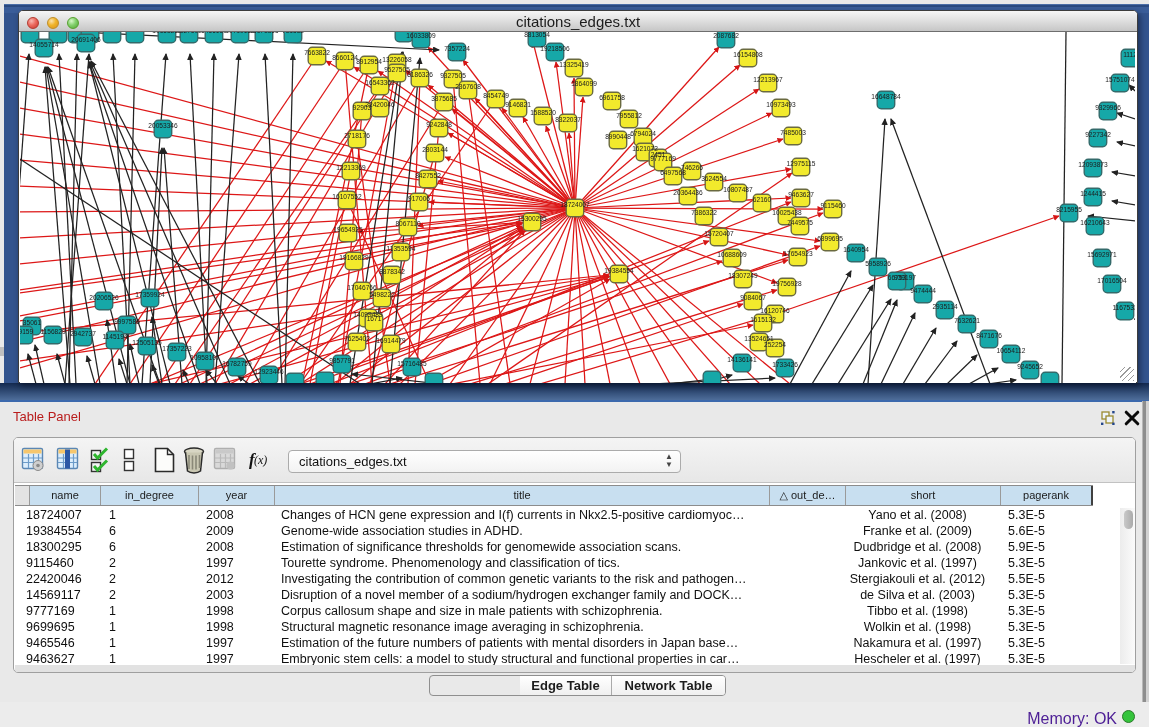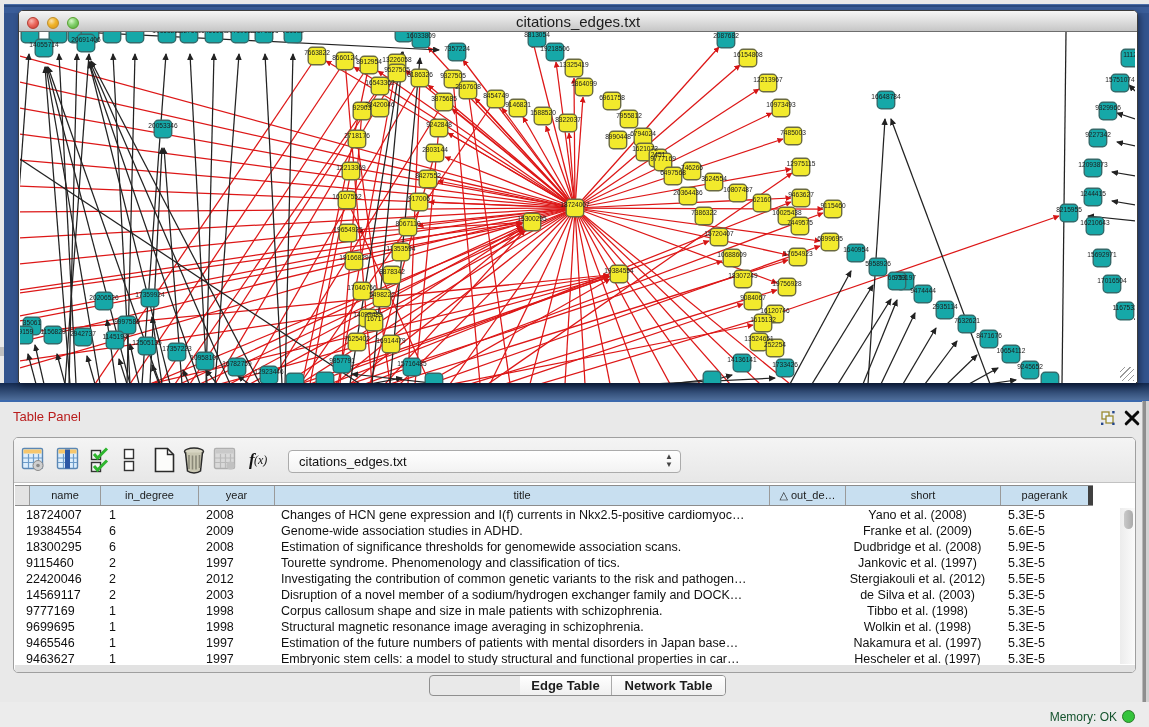--- a/index.html
+++ b/index.html
@@ -58,21 +58,21 @@
 #sthumb{left:1110px;top:72px;width:9px;height:19px;background:linear-gradient(90deg,#c9c9c9,#ababab);border-radius:6px;}
 #panelfoot{left:1px;top:227px;width:1121px;height:8px;background:#e2e2e2;}
 
 #tabs{left:429px;top:675px;height:19px;display:flex;font-size:13px;font-weight:bold;
  border:1px solid #8f8f8f;border-radius:4px;overflow:hidden;box-sizing:content-box;}
 #tabs div{line-height:19px;text-align:center;background:linear-gradient(#fff,#f0f0f0);color:#1d1d1d;border-right:1px solid #aaa;}
 #tabs div.sel{background:linear-gradient(#8d8d8d,#6f6f6f);color:#fff;text-shadow:0 -1px 0 #555;margin-top:36px;}
 #tabs div:last-child{border-right:none;}
 
 #status{left:0;top:702px;width:1149px;height:25px;background:#ececec;}
-#mem{right:32px;top:8px;font-size:12px;color:#14532d;}
+#mem{right:32px;top:8px;font-size:16px;color:#4c1d95;}
 #dot{right:14px;top:8px;width:13px;height:13px;border-radius:50%;background:#35c43c;border:1px solid #2a7a2a;box-sizing:border-box;}
 
 #lstrip{left:0;top:0;width:4px;height:400px;background:#e9e9e9;}
 #lhandle{left:0;top:347px;width:4px;height:9px;background:#bfbfbf;}
 
 #fico{left:1101px;top:411px;width:14px;height:14px;}
 #xico{left:1124px;top:410px;width:16px;height:16px;}
 </style></head><body>
 <div class="abs" id="desk"></div>
 <div class="abs" id="lstrip"></div>
@@ -620,21 +620,21 @@
     <div class="abs" id="combo">citations_edges.txt<span class="arr">▲<br>▼</span></div>
   </div>
   <div class="abs" id="thead">
     <div class="stub"></div>
     <div style="width:71px">name</div>
     <div style="width:98px">in_degree</div>
     <div style="width:76px">year</div>
     <div style="width:495px">title</div>
     <div style="width:76px">△ out_de…</div>
     <div style="width:155px">short</div>
-    <div style="width:92px;border-right:5px solid #404040">pagerank</div>
+    <div style="width:92px;border-right:2px solid #404040">pagerank</div>
   </div>
   <div class="abs" id="rows">
       <div class="tr">
         <div class="c0">18724007</div>
         <div class="c1">1</div>
         <div class="c2">2008</div>
         <div class="c3">Changes of HCN gene expression and I(f) currents in Nkx2.5-positive cardiomyoc…</div>
         <div class="c4">49</div>
         <div class="c5">Yano et al. (2008)</div>
         <div class="c6">5.3E-5</div>

